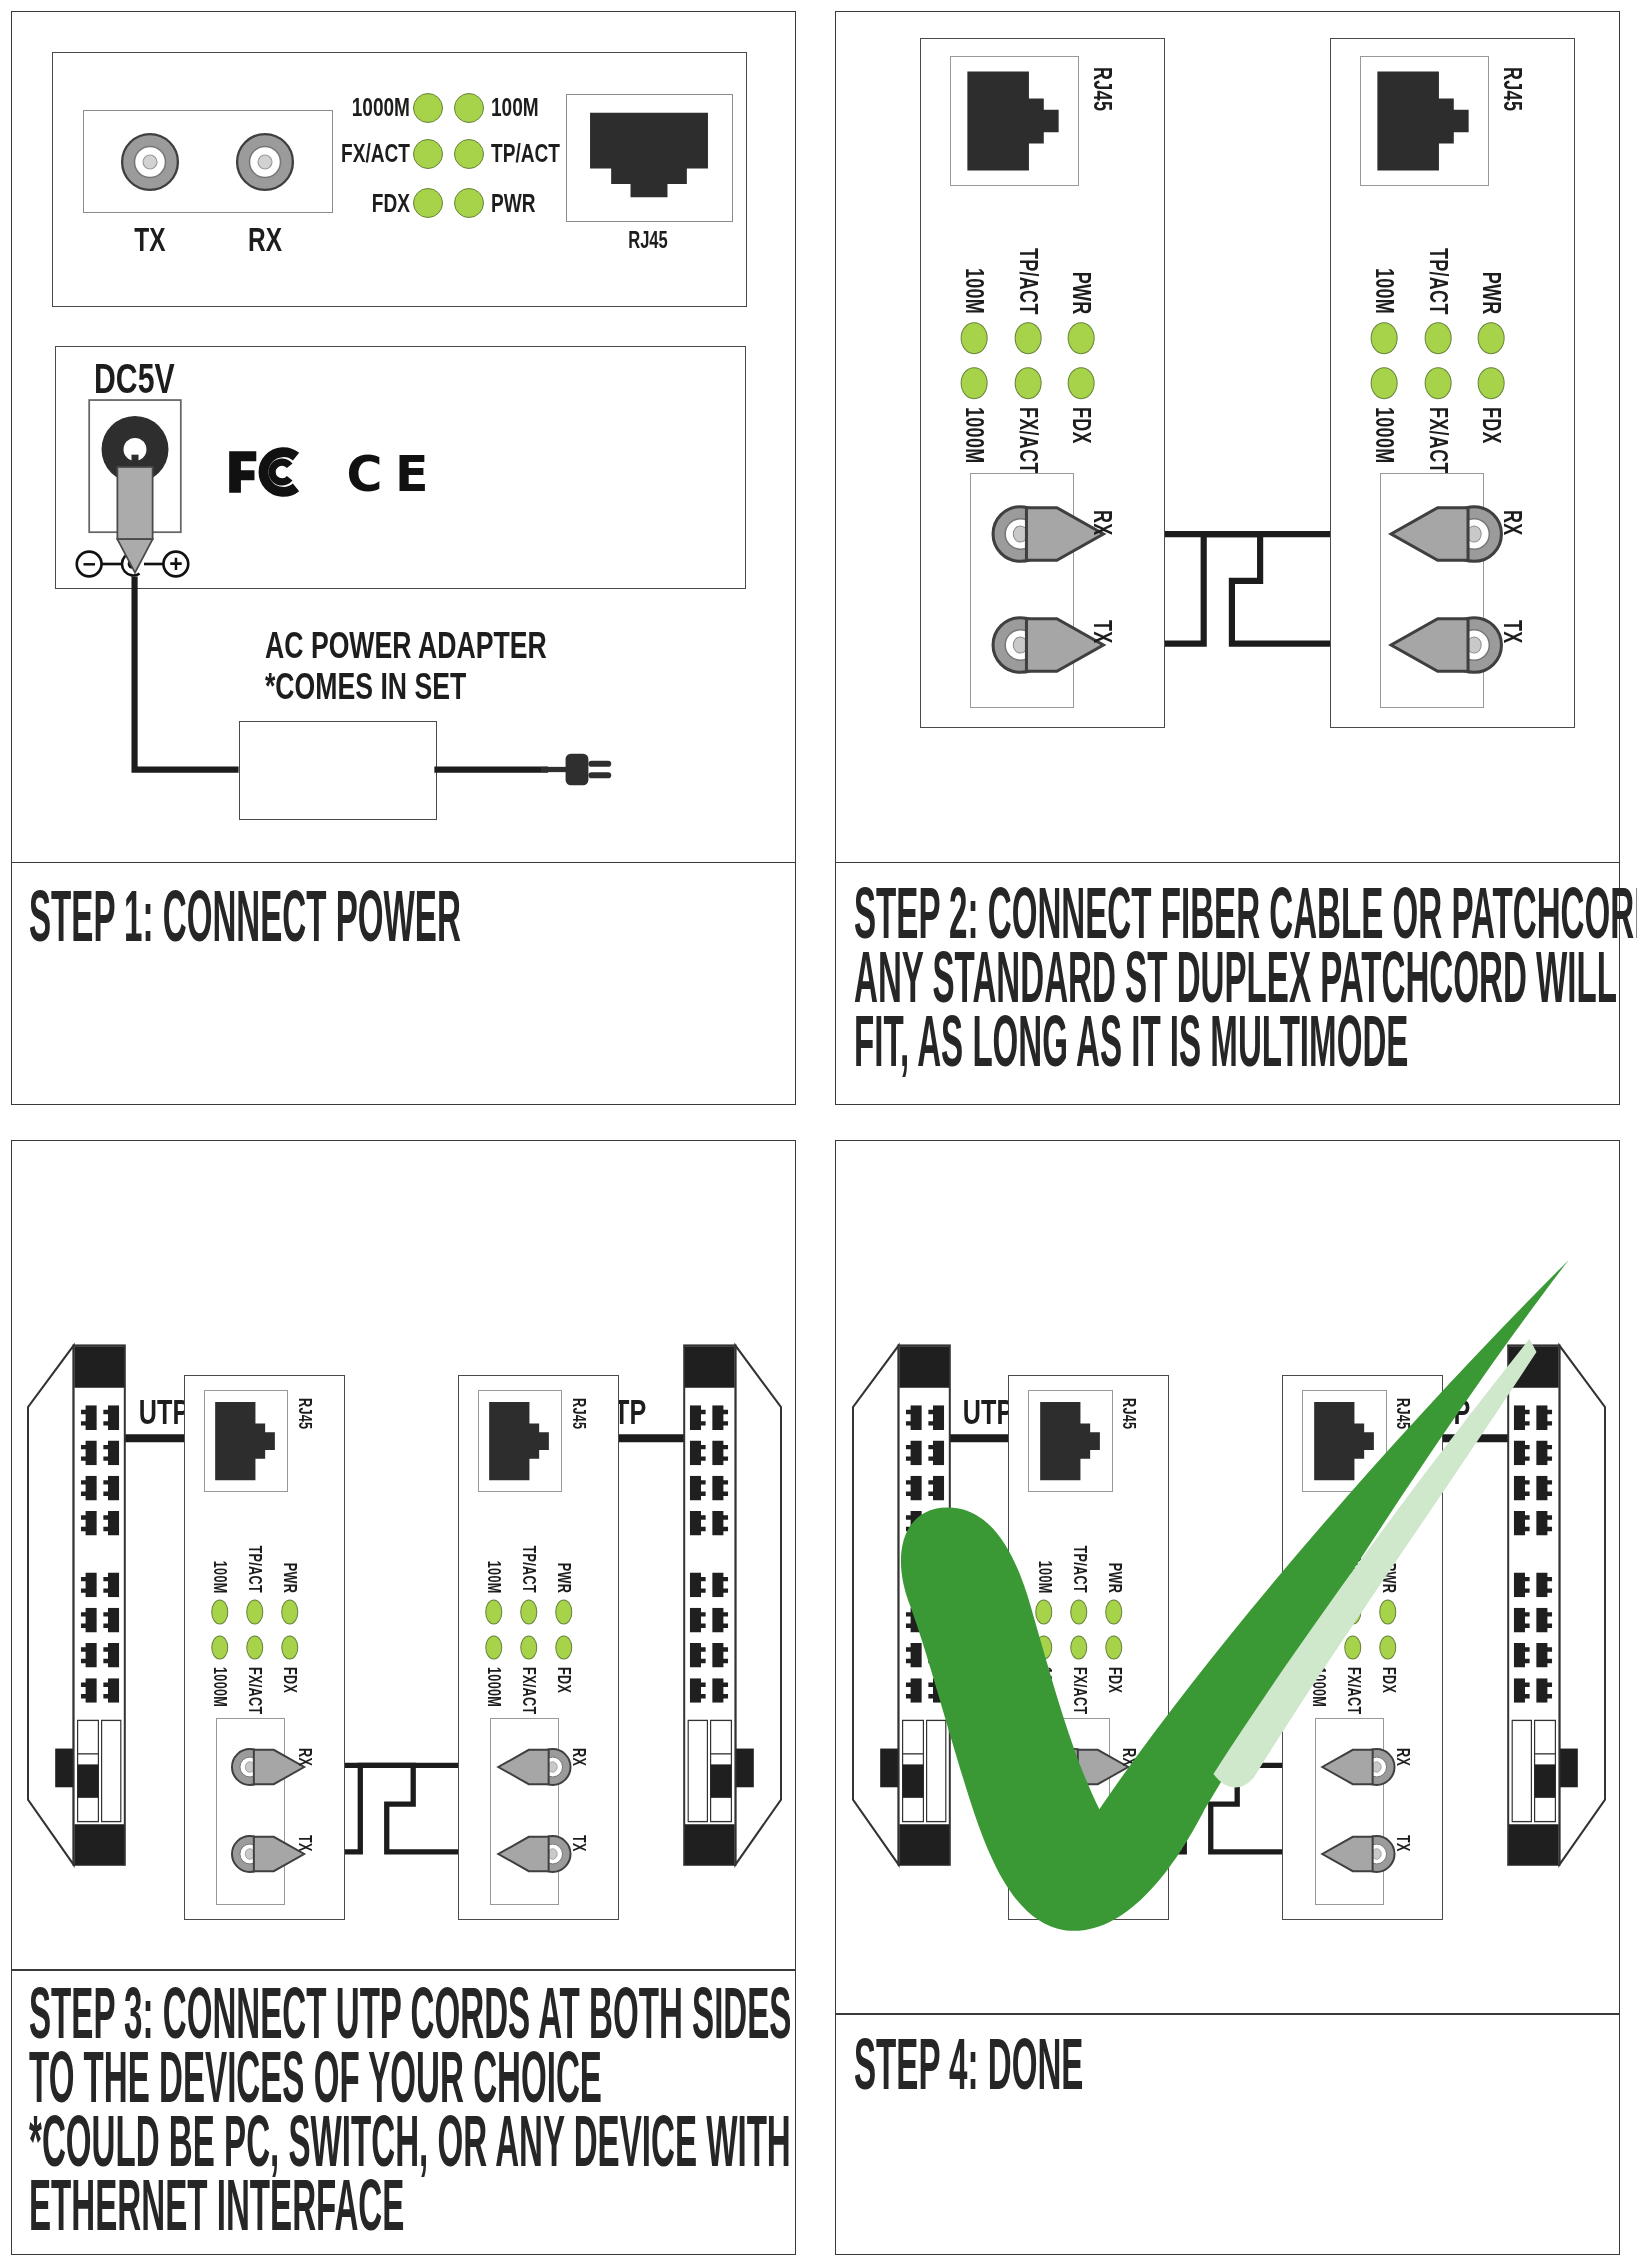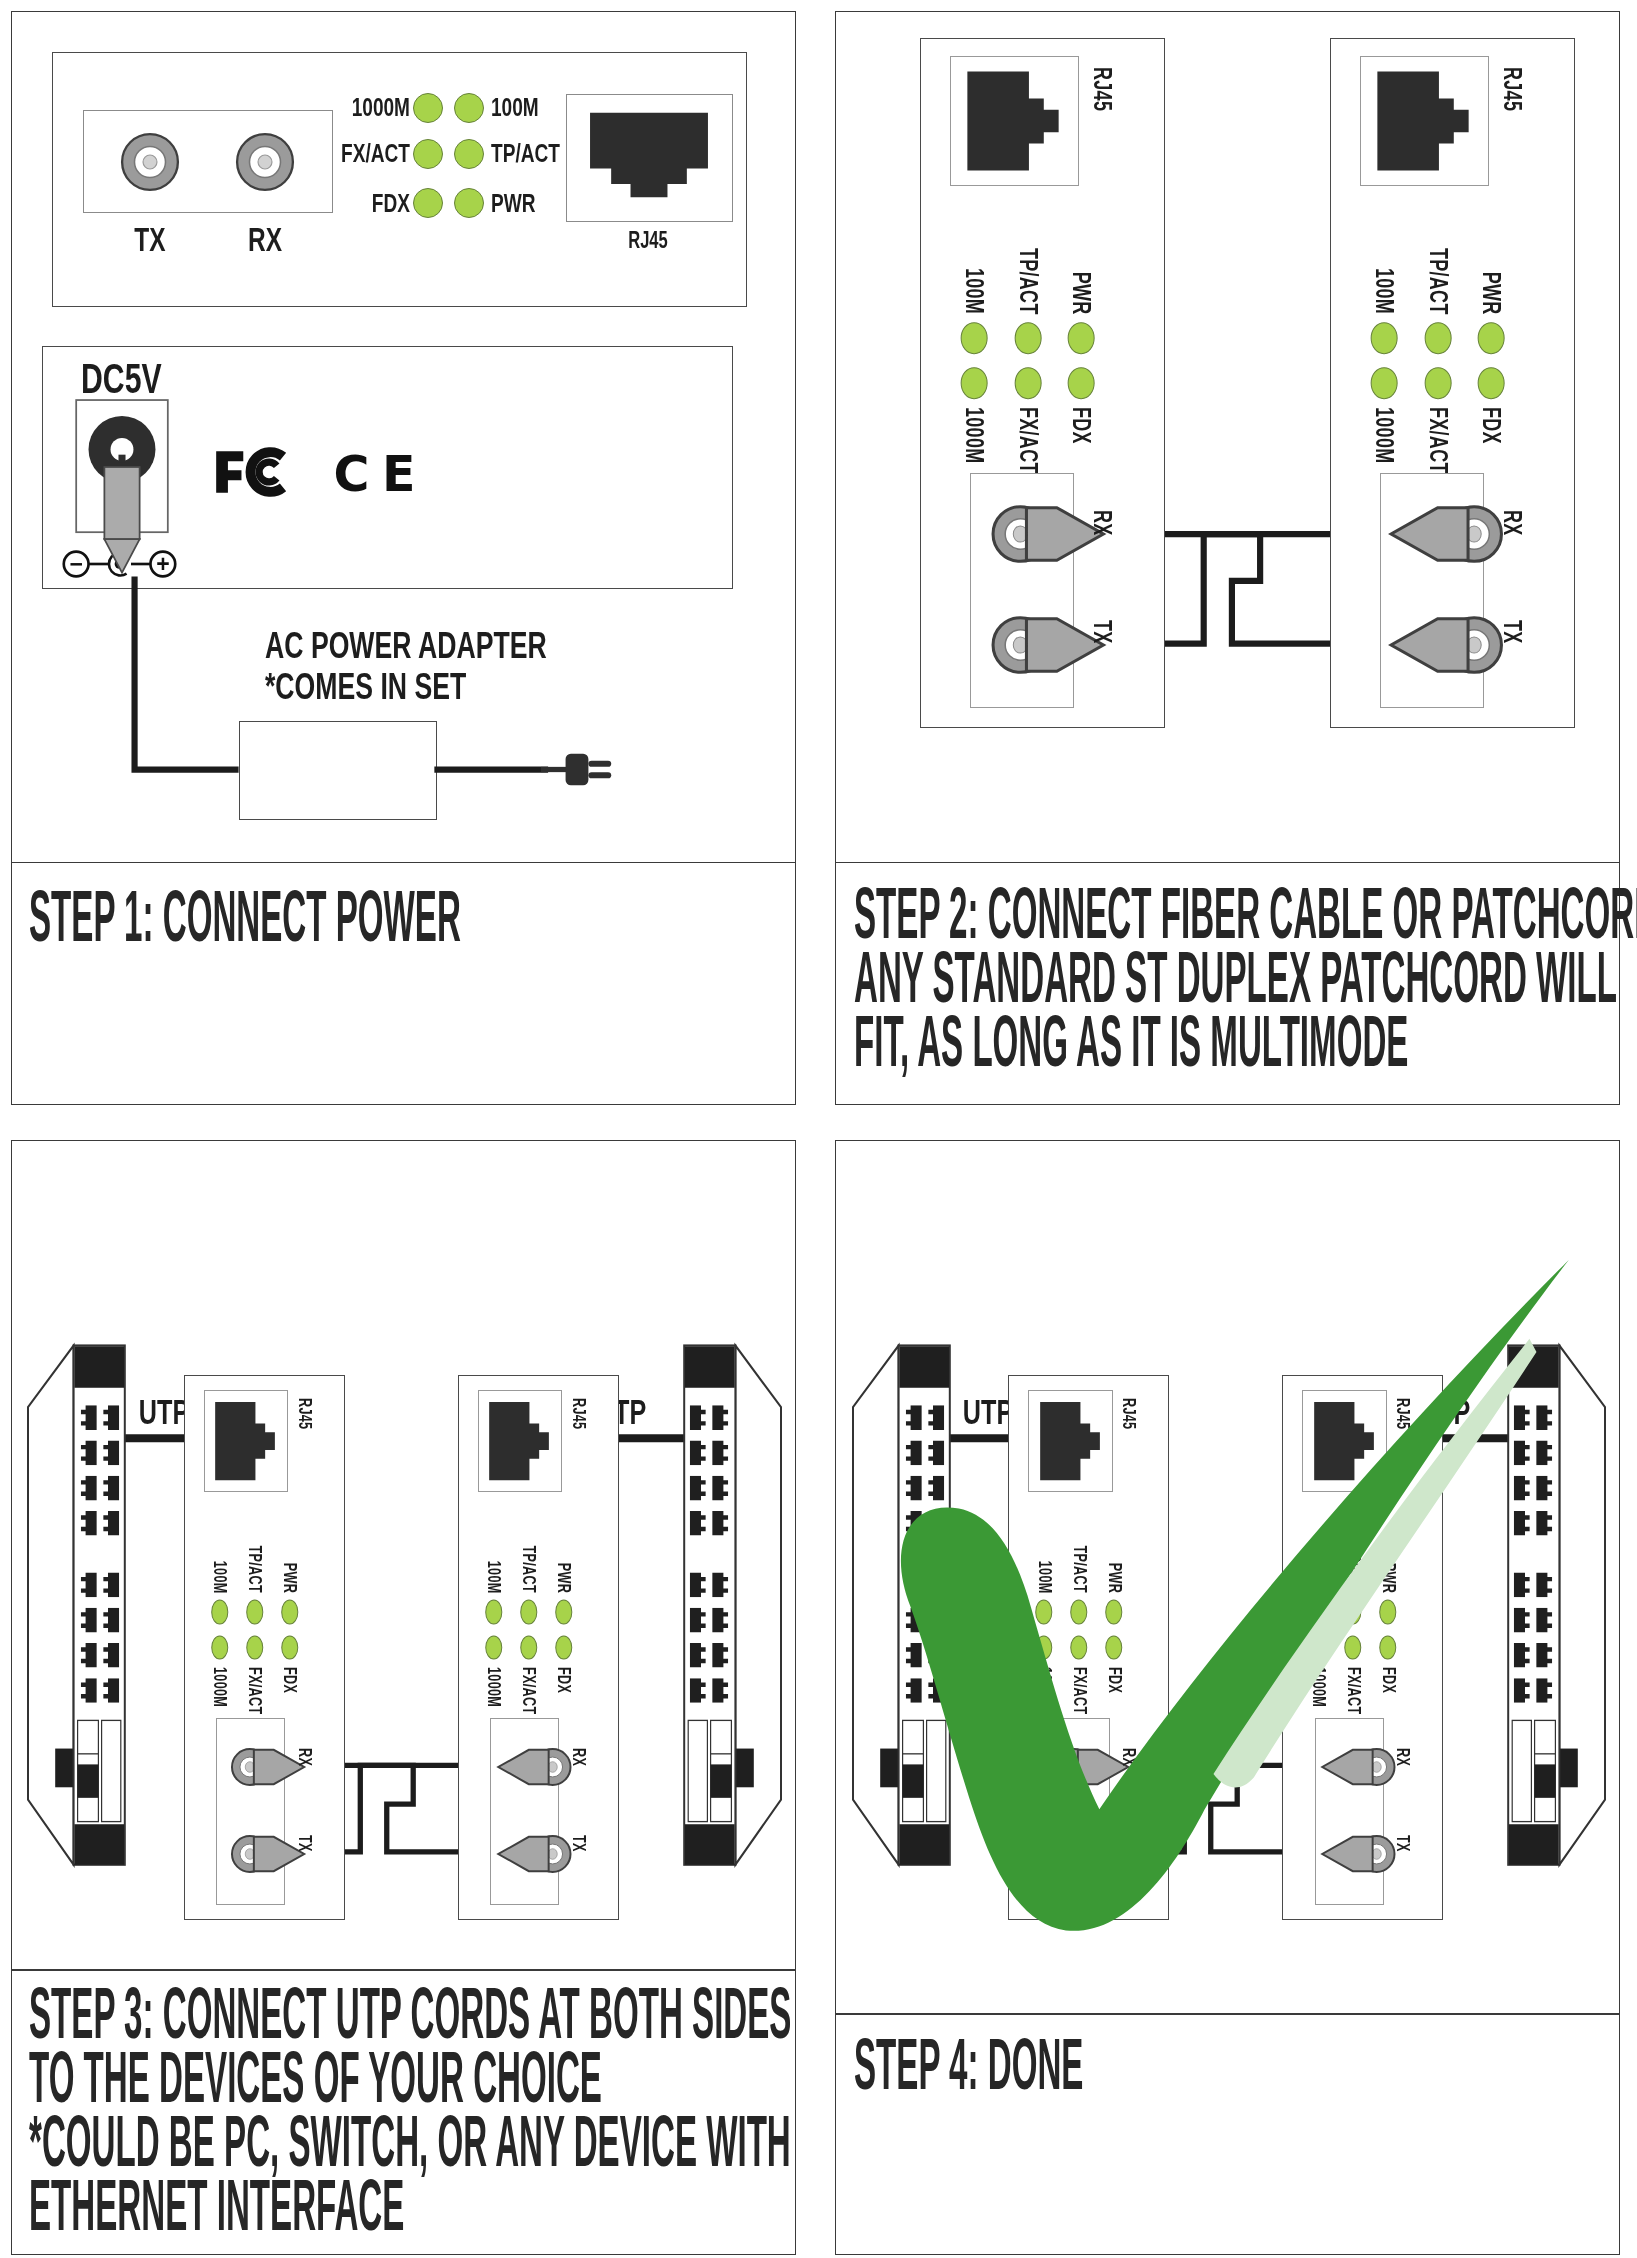--- a/index.html
+++ b/index.html
@@ -136,21 +136,21 @@
       <div class="hl hl-l" style="left:438px;top:137px;font-size:26.5px">PWR</div>
 
       <div class="subbox" style="left:513px;top:41px;width:165px;height:126px">
         <svg style="position:absolute;left:10%;top:8%;width:80%;height:84%" viewBox="0 0 150 110" preserveAspectRatio="none">
             <use href="#jackh"></use>
           </svg>
       </div>
       <div class="hl hl-c" style="left:595px;top:175px;font-size:23px">RJ45</div>
     </div>
 
-    <div class="dcbox" style="left:30px;top:334px;width:689px;height:241px">
+    <div class="dcbox" style="left:43px;top:334px;width:689px;height:241px">
       <div class="hl hl-l" style="left:38px;top:10.6px;font-size:42px">DC5V</div>
       <svg style="position:absolute;left:19.4px;top:201px;width:115px;height:32px" viewBox="0 0 130 36">
         <circle cx="16" cy="18" r="14" fill="none" stroke="#111" stroke-width="3"></circle>
         <circle cx="114" cy="18" r="14" fill="none" stroke="#111" stroke-width="3"></circle>
         <line x1="30" y1="18" x2="52" y2="18" stroke="#111" stroke-width="3"></line>
         <line x1="78" y1="18" x2="100" y2="18" stroke="#111" stroke-width="3"></line>
         <path d="M73,7 A13,13 0 1 0 73,29" fill="none" stroke="#111" stroke-width="3"></path>
         <circle cx="65" cy="18" r="5.5" fill="#111"></circle>
         <text x="16" y="27" text-anchor="middle" font-size="26" font-weight="700" fill="#111">−</text>
         <text x="114" y="27" text-anchor="middle" font-size="26" font-weight="700" fill="#111">+</text>

